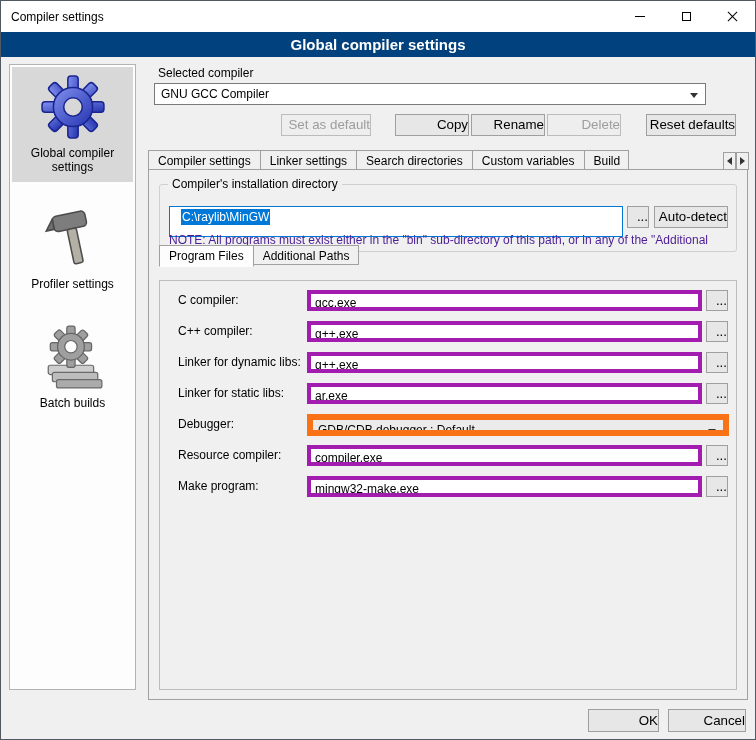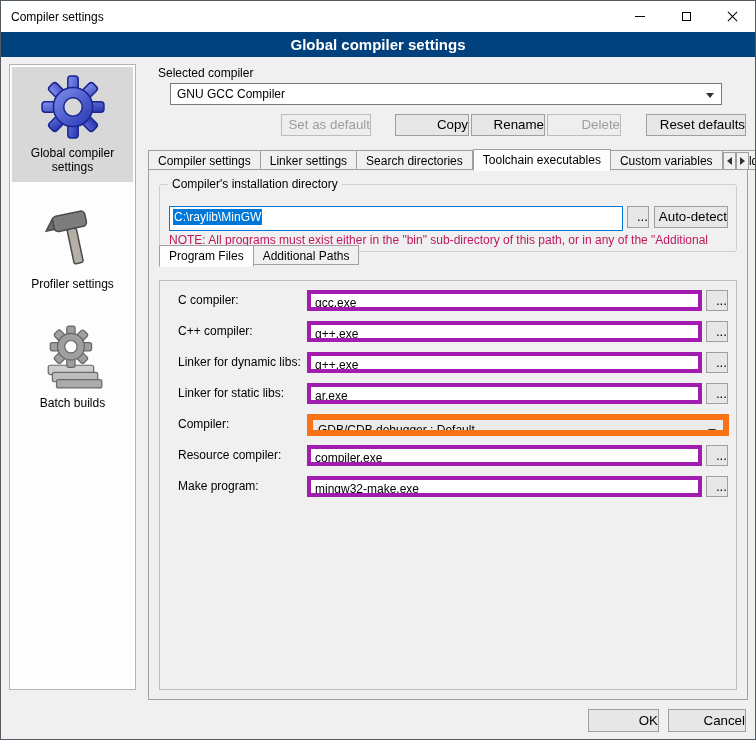--- a/index.html
+++ b/index.html
@@ -31,21 +31,21 @@
   .side-item.selected{background:#d8d8d8}
   .side-item .ic{width:66px;height:66px}
   .side-label{margin-top:6px;line-height:14px}
   .mt18{margin-top:16px}
   .mt20{margin-top:18px}
 
   
   .main{position:absolute;left:145px;top:0;width:604px;height:650px}
   .sel-label{position:absolute;left:12px;top:9px}
   .combo{position:relative;background:#fff;border:1px solid #7a7a7a;height:22px;display:flex;align-items:center;padding:0 22px 0 6px;cursor:default}
-  .combo-main{position:absolute;left:24px;top:26px;width:552px}
+  .combo-main{position:absolute;left:8px;top:26px;width:552px}
   .chev{position:absolute;right:7px;top:9px;width:0;height:0;border-left:4px solid transparent;border-right:4px solid transparent;border-top:5px solid #333}
 
   .btn{position:absolute;height:22px;background:#e7e7e7;border:1px solid #9f9f9f;text-align:right;line-height:20px;cursor:default}
   .btn.disabled{color:#9d9d9d;border-color:#bcbcbc;background:#eee}
   .row-btn{top:57px}
 
   
   .tabbar{position:absolute;left:2px;top:91px;height:22px;display:flex;align-items:flex-end;z-index:3}
   .tab{height:20px;padding:0 9px;line-height:20px;background:#f0f0f0;border:1px solid #a0a0a0;border-left:none;white-space:nowrap;cursor:default}
   .tab:first-child{border-left:1px solid #a0a0a0}
@@ -54,25 +54,25 @@
   .tab-arrows{position:absolute;left:577px;top:95px;display:flex;z-index:4}
   .arrow-btn{width:13px;height:18px;background:#f0f0f0;border:1px solid #a0a0a0;display:flex;align-items:center;justify-content:center;cursor:default}
   .tri-left{width:0;height:0;border-top:4px solid transparent;border-bottom:4px solid transparent;border-right:5px solid #333}
   .tri-right{width:0;height:0;border-top:4px solid transparent;border-bottom:4px solid transparent;border-left:5px solid #333}
 
   .tabpanel{position:absolute;left:2px;top:112px;width:600px;height:531px;border:1px solid #a0a0a0;background:#f0f0f0;overflow:hidden;z-index:2}
 
   
   .groupbox{position:absolute;left:10px;top:14px;width:578px;height:68px;border:1px solid #cfcfcf;border-radius:3px}
   .group-label{position:absolute;left:8px;top:-8px;background:#f0f0f0;padding:0 4px;white-space:nowrap}
-  .dir-input{position:absolute;left:9px;top:21px;width:454px;height:25px;background:#fff;border:1px solid #0078d7;line-height:20px;padding-left:3px;overflow:hidden;white-space:nowrap;cursor:text}
+  .dir-input{position:absolute;left:9px;top:21px;width:454px;height:31px;background:#fff;border:1px solid #0078d7;line-height:20px;padding-left:11px;overflow:hidden;white-space:nowrap;cursor:text}
   .dir-sel{background:#0078d7;color:#fff;padding:1px 1px}
   .gb-dots{left:467px;top:21px;width:22px}
   .gb-auto{left:494px;top:21px;width:74px}
-  .note{position:absolute;left:9px;top:48px;color:#be185d;white-space:nowrap}
+  .note{position:absolute;left:9px;top:48px;color:#4c1d95;white-space:nowrap}
 
   
   .subtabbar{position:absolute;left:10px;top:75px;height:22px;display:flex;z-index:3}
   .subpanel{position:absolute;left:10px;top:110px;width:578px;height:410px;border:1px solid #bdbdbd;background:#f0f0f0;z-index:1}
 
   
   .frow{position:absolute;left:0;height:22px;z-index:2}
   .flabel{position:absolute;left:29px;top:3px;white-space:nowrap}
   .ftext{position:absolute;left:158px;width:395px;height:21px;background:#fff;border:4px solid #a21caf;line-height:19px;padding-left:4px;cursor:text;overflow:hidden;white-space:nowrap}
   .fdots{position:absolute;left:557px;top:0;width:22px;height:21px}
@@ -171,27 +171,26 @@
 
       <div class="combo combo-main">
         <span>GNU GCC Compiler</span>
         <span class="chev"></span>
       </div>
 
       <button class="btn row-btn disabled" style="left:135px;width:90px">Set as default</button>
       <button class="btn row-btn" style="left:249px;width:74px">Copy</button>
       <button class="btn row-btn" style="left:325px;width:74px">Rename</button>
       <button class="btn row-btn disabled" style="left:401px;width:74px">Delete</button>
-      <button class="btn row-btn" style="left:500px;width:100px">Reset defaults</button>
+      <button class="btn row-btn" style="left:500px;width:90px">Reset defaults</button>
 
       <div class="tabbar">
         <div class="tab">Compiler settings</div>
         <div class="tab">Linker settings</div>
         <div class="tab">Search directories</div>
-        <div class="tab active">Toolchain executables</div>
         <div class="tab">Custom variables</div>
         <div class="tab clipped">Build</div>
       </div>
       <div class="tab-arrows">
         <div class="arrow-btn">
             <span class="tri-left"></span>
           </div>
         <div class="arrow-btn">
             <span class="tri-right"></span>
           </div>
@@ -233,21 +232,21 @@
           <button class="btn fdots">...</button>
         </div>
 
         <div class="frow" style="top:213px">
           <span class="flabel">Linker for static libs:</span>
           <div class="ftext">ar.exe</div>
           <button class="btn fdots">...</button>
         </div>
 
         <div class="frow" style="top:244px">
-          <span class="flabel">Compiler:</span>
+          <span class="flabel">Debugger:</span>
           <div class="fcombo">
             <span>GDB/CDB debugger : Default</span>
             <span class="chev"></span>
           </div>
         </div>
 
         <div class="frow" style="top:275px">
           <span class="flabel">Resource compiler:</span>
           <div class="ftext">compiler.exe</div>
           <button class="btn fdots">...</button>

